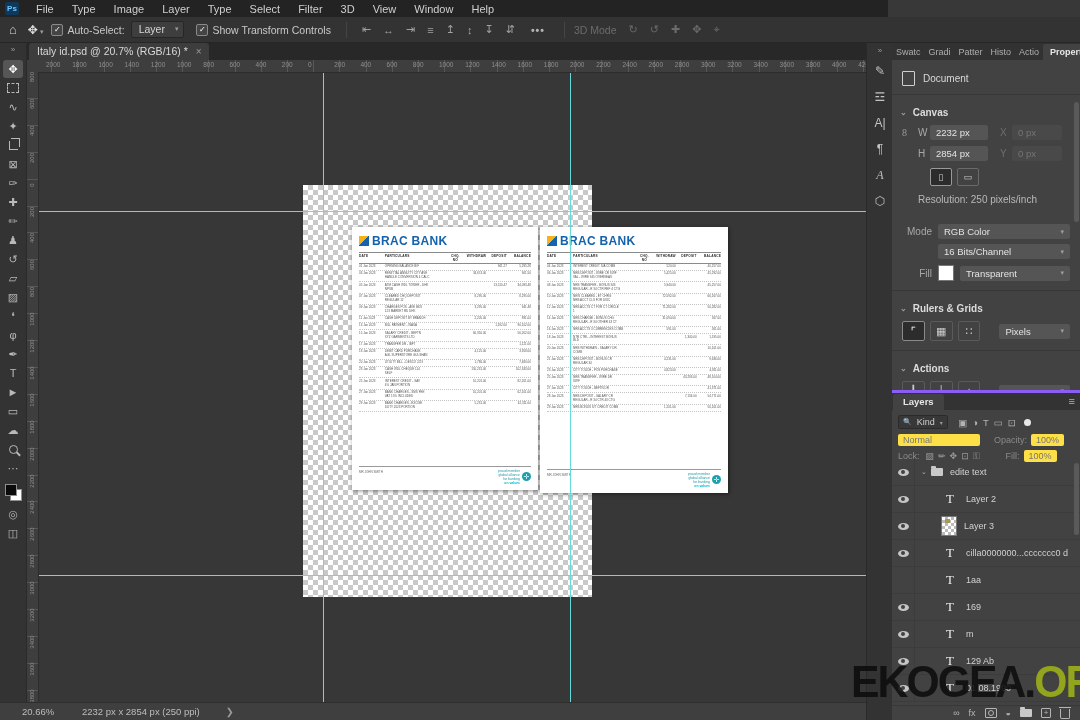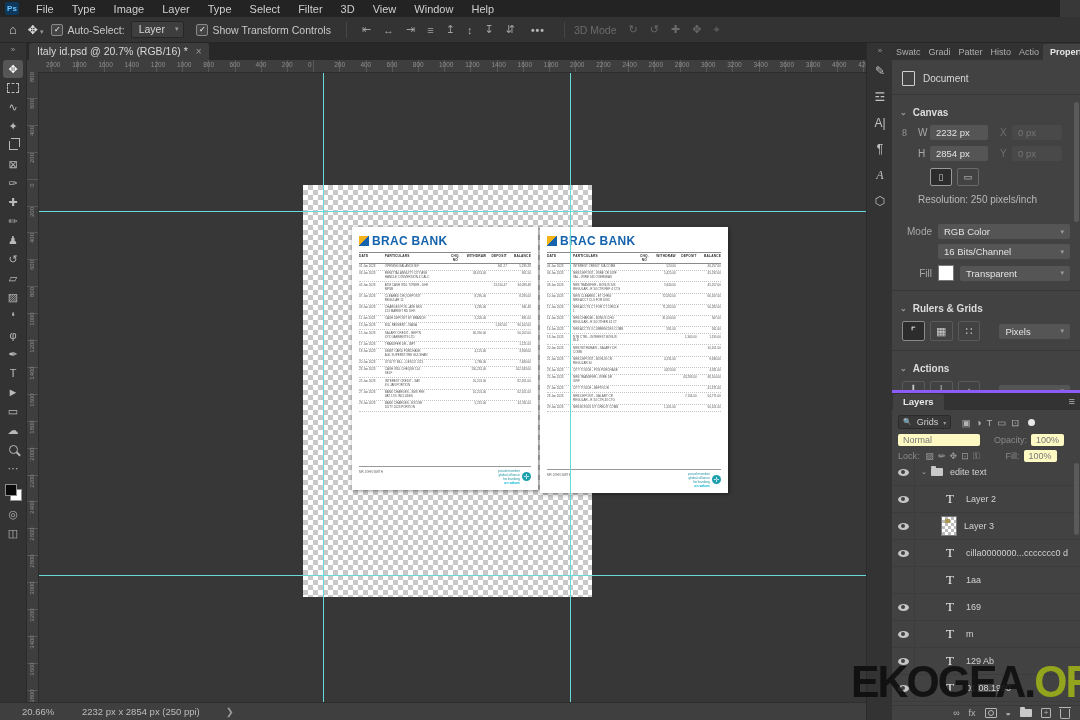--- a/index.html
+++ b/index.html
@@ -1,19 +1,19 @@
 <!DOCTYPE html>
 <html><head>
 <meta charset="utf-8">
 <style>
   html,body{margin:0;padding:0;background:#1e1e1e}
   #app{position:relative;width:1080px;height:720px;overflow:hidden;background:#383838;
        font-family:"Liberation Sans",sans-serif;color:#c8c8c8;-webkit-user-select:none;user-select:none}
   
-  .menubar{position:absolute;left:0;top:0;width:1060px;height:17px;background:#232323;display:flex;align-items:center;font-size:11px;color:#cfcfcf;z-index:30}
+  .menubar{position:absolute;left:0;top:0;width:888px;height:17px;background:#232323;display:flex;align-items:center;font-size:11px;color:#cfcfcf;z-index:30}
   .ps-logo{width:14px;height:13px;margin:0 8px 0 5px;background:#0d3a5c;color:#6fc5ff;font-size:8px;font-weight:bold;display:flex;align-items:center;justify-content:center;border-radius:2px}
   .menu-item{padding:1px 9px;cursor:default}
   
   .optionsbar{position:absolute;left:0;top:17px;width:1080px;height:25px;background:#333333;border-bottom:1px solid #262626;display:flex;align-items:center;font-size:10.5px;color:#c8c8c8;z-index:29}
   .ob-home{font-size:13px;color:#d0d0d0;margin:0 11px 0 9px}
   .ob-move{font-size:12px;color:#e0e0e0}
   .ob-dd-arrow{font-size:7px;color:#9a9a9a;margin:4px 8px 0 2px}
   .checkbox{width:10px;height:10px;background:#444;border:1px solid #8a8a8a;border-radius:2px;margin-right:4px;display:inline-flex;align-items:center;justify-content:center;font-size:8px;color:#fff}
   .ob-label{margin-right:6px}
   .dd{background:#3e3e3e;border:1px solid #262626;border-radius:2px;padding:1px 5px 2px 7px;display:inline-flex;align-items:center;gap:10px;color:#d6d6d6}
@@ -102,21 +102,21 @@
   .pscroll{position:absolute;right:1px;width:5px;background:#5a5a5a;border-radius:3px;z-index:5}
   
   .layerspanel{position:absolute;left:0;right:0;top:348px;bottom:0;background:#424242;border-top:3px solid #8b5cf6}
   .ltabrow{height:17px;background:#333;display:flex;align-items:flex-end}
   .ltab{background:#424242;color:#e6e6e6;font-size:9.5px;font-weight:bold;padding:2px 10px 3px;border-radius:2px 2px 0 0;margin-left:1px}
   .filterrow{display:flex;align-items:center;padding:5px 6px 3px;gap:4px}
   .kind-dd{background:#383838;border:1px solid #2b2b2b;border-radius:2px;font-size:9px;color:#d0d0d0;padding:1px 4px;display:flex;align-items:center;gap:5px}
   .f-ic{color:#b3b3b3;font-size:9.5px;padding:0 2.5px}
   .f-dot{width:7px;height:7px;background:#e8e8e8;border-radius:50%;margin-left:2px}
   .blendrow,.lockrow{display:flex;align-items:center;padding:2px 6px;font-size:9px;color:#8a8a8a;gap:4px}
-  .dimfield{background:#fef9c3;border-radius:2px;padding:1px 5px;color:#777;font-size:9px}
+  .dimfield{background:#fde047;border-radius:2px;padding:1px 5px;color:#777;font-size:9px}
   .lock-ic{color:#9a9a9a;font-size:9px;padding:0 2px}
   .layerlist{position:absolute;top:66px;bottom:14px;left:0;right:0;overflow:hidden}
   .lrow{height:26px;display:flex;align-items:center;border-bottom:1px solid #3c3c3c;font-size:9px;color:#d2d2d2}
   .eyebox{width:22px;height:26px;border-right:1px solid #3c3c3c;display:flex;align-items:center;justify-content:center;flex:none}
   .i-eye{width:11px;height:7px;border-radius:50%;background:#c6c6c6;position:relative}
   .i-eye::after{content:"";position:absolute;left:3.5px;top:1.5px;width:4px;height:4px;border-radius:50%;background:#424242}
   .lthumb{margin:0 7px 0 8px;flex:none;display:flex;align-items:center;justify-content:center}
   .lthumb.t{width:18px;font-family:"Liberation Serif",serif;font-size:13px;color:#f0f0f0}
   .lthumb.indent{margin-left:26px}
   .thumb-img{width:14px;height:18px;border:1px solid #777;
@@ -809,21 +809,21 @@
     <div class="pscroll" style="top:60px;height:120px"></div>
 
     <div class="layerspanel">
       <div class="ltabrow">
         <span class="ltab">Layers</span>
         <span class="pmenu">≡</span>
       </div>
       <div class="filterrow">
         <span class="kind-dd">
           <span style="font-size:7px">🔍</span>
-          <span>Grids</span>
+          <span>Kind</span>
           <span style="font-size:6px;color:#9a9a9a">▾</span>
         </span>
         <span id="layer-filter-icons" style="display:flex;align-items:center;margin-left:4px">
             <span class="f-ic">▣</span>
             <span class="f-ic">◑</span>
             <span class="f-ic">T</span>
             <span class="f-ic">▭</span>
             <span class="f-ic">⊡</span>
           </span>
         <span class="f-dot"></span>

